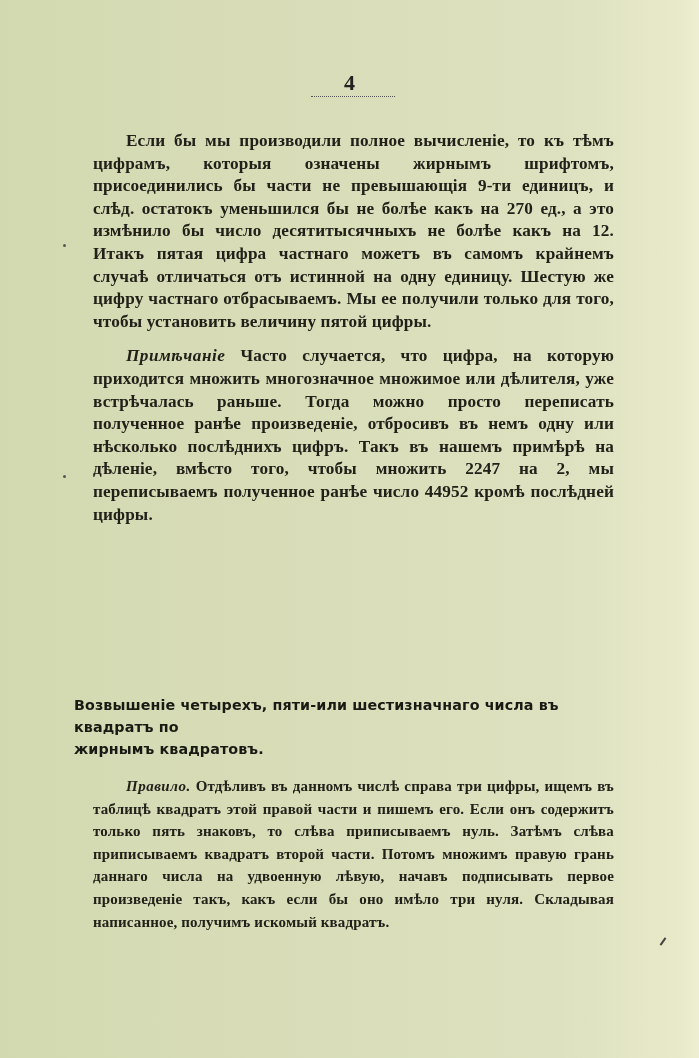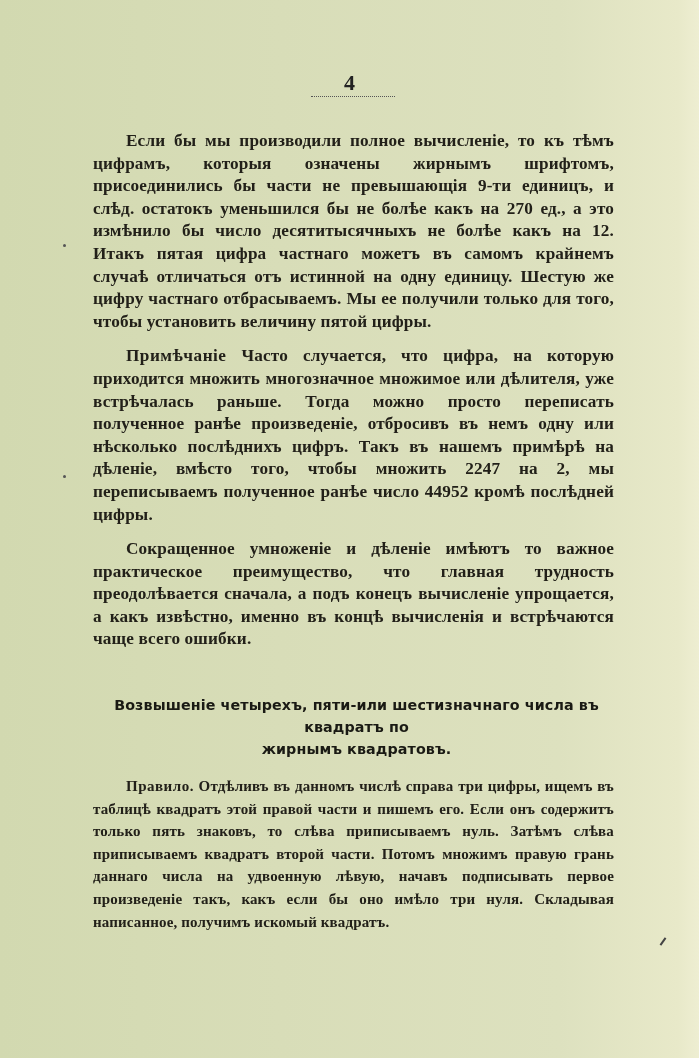--- a/index.html
+++ b/index.html
@@ -55,29 +55,30 @@
   .para {
     margin: 12px;
     text-indent: 33px;
     text-align: justify;
     text-align-last: left;
   }
   .para + .para {
     margin-top: 7px;
   }
   .para .lead-italic {
+    font-style: italic;
     font-weight: bold;
     letter-spacing: 0.5px;
   }
   .section-heading {
     position: absolute;
     top: 694px;
     left: 74px;
     width: 565px;
-    text-align: center;
+    text-align: left;
     font-family: "DejaVu Sans", "Liberation Sans", sans-serif;
     font-weight: bold;
     font-size: 14.3px;
     line-height: 22px;
     color: #1a1a14;
     letter-spacing: 0.1px;
   }
   .body-text-2 {
     position: absolute;
     left: 81px;
@@ -112,23 +113,20 @@
   <div class="page-number">4</div>
   <div class="page-rule"></div>
 
   <div class="body-text">
     <p class="para">
       <span>Если бы мы производили полное вычисленіе, то къ тѣмъ цифрамъ, которыя означены жирнымъ шрифтомъ, присоединились бы части не превышающія 9-ти единицъ, и слѣд. остатокъ уменьшился бы не болѣе какъ на 270 ед., а это измѣнило бы число десятитысячныхъ не болѣе какъ на 12. Итакъ пятая цифра частнаго можетъ въ самомъ крайнемъ случаѣ отличаться отъ истинной на одну единицу. Шестую же цифру частнаго отбрасываемъ. Мы ее получили только для того, чтобы установить величину пятой цифры.</span>
     </p>
     <p class="para">
       <span class="lead-italic">Примѣчаніе</span><span> Часто случается, что цифра, на которую приходится множить многозначное множимое или дѣлителя, уже встрѣчалась раньше. Тогда можно просто переписать полученное ранѣе произведеніе, отбросивъ въ немъ одну или нѣсколько послѣднихъ цифръ. Такъ въ нашемъ примѣрѣ на дѣленіе, вмѣсто того, чтобы множить 2247 на 2, мы переписываемъ полученное ранѣе число 44952 кромѣ послѣдней цифры.</span>
     </p>
-    <p class="para">
-      <span>Сокращенное умноженіе и дѣленіе имѣютъ то важное практическое преимущество, что главная трудность преодолѣвается сначала, а подъ конецъ вычисленіе упрощается, а какъ извѣстно, именно въ концѣ вычисленія и встрѣчаются чаще всего ошибки.</span>
-    </p>
   </div>
 
   <div class="section-heading">
     <div>Возвышеніе четырехъ, пяти-или шестизначнаго числа въ квадратъ по</div>
     <div>жирнымъ квадратовъ.</div>
   </div>
 
   <div class="body-text-2">
     <p class="para">
       <span class="lead-italic">Правило.</span><span> Отдѣливъ въ данномъ числѣ справа три цифры, ищемъ въ таблицѣ квадратъ этой правой части и пишемъ его. Если онъ содержитъ только пять знаковъ, то слѣва приписываемъ нуль. Затѣмъ слѣва приписываемъ квадратъ второй части. Потомъ множимъ правую грань даннаго числа на удвоенную лѣвую, начавъ подписывать первое произведеніе такъ, какъ если бы оно имѣло три нуля. Складывая написанное, получимъ искомый квадратъ.</span>

